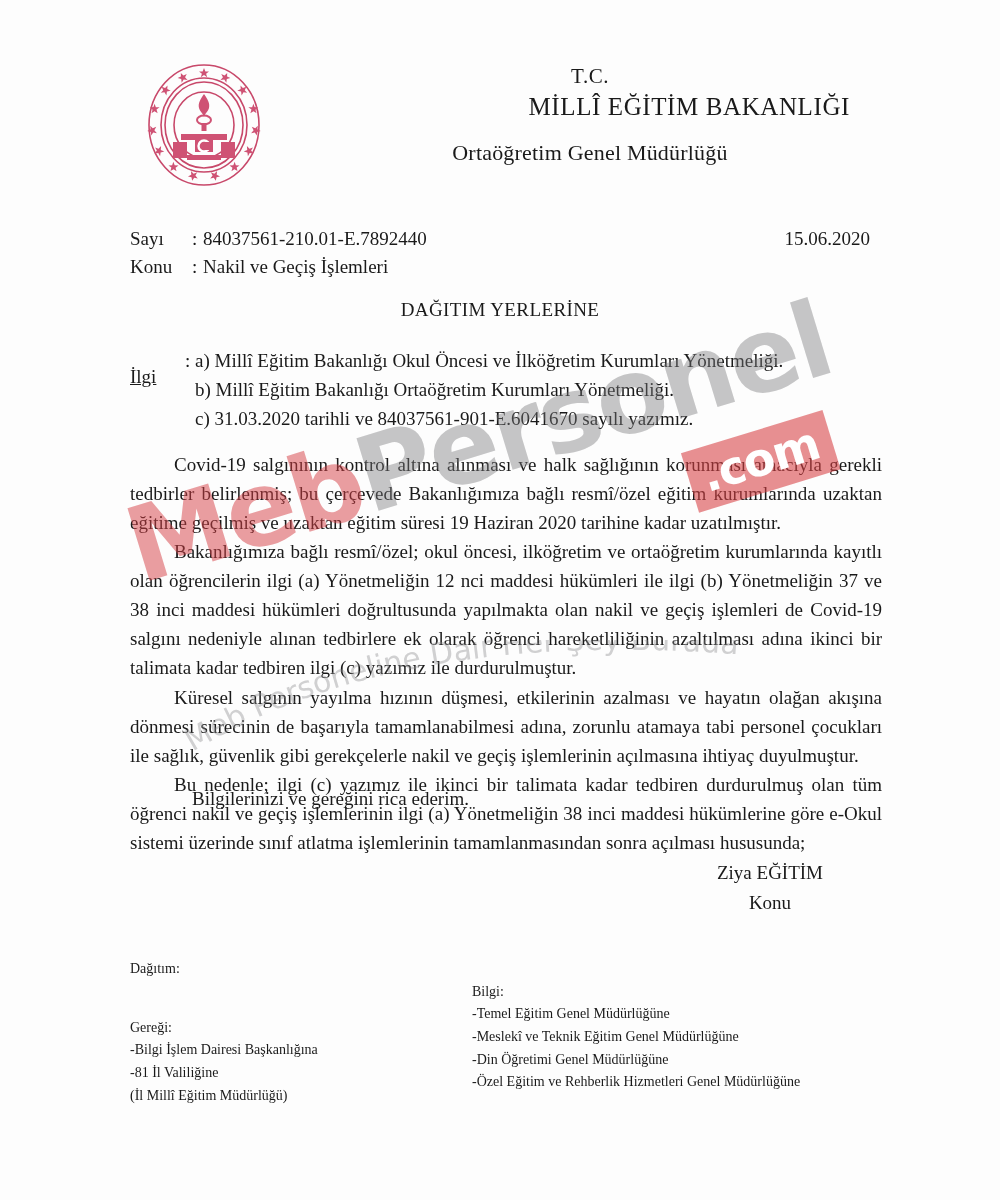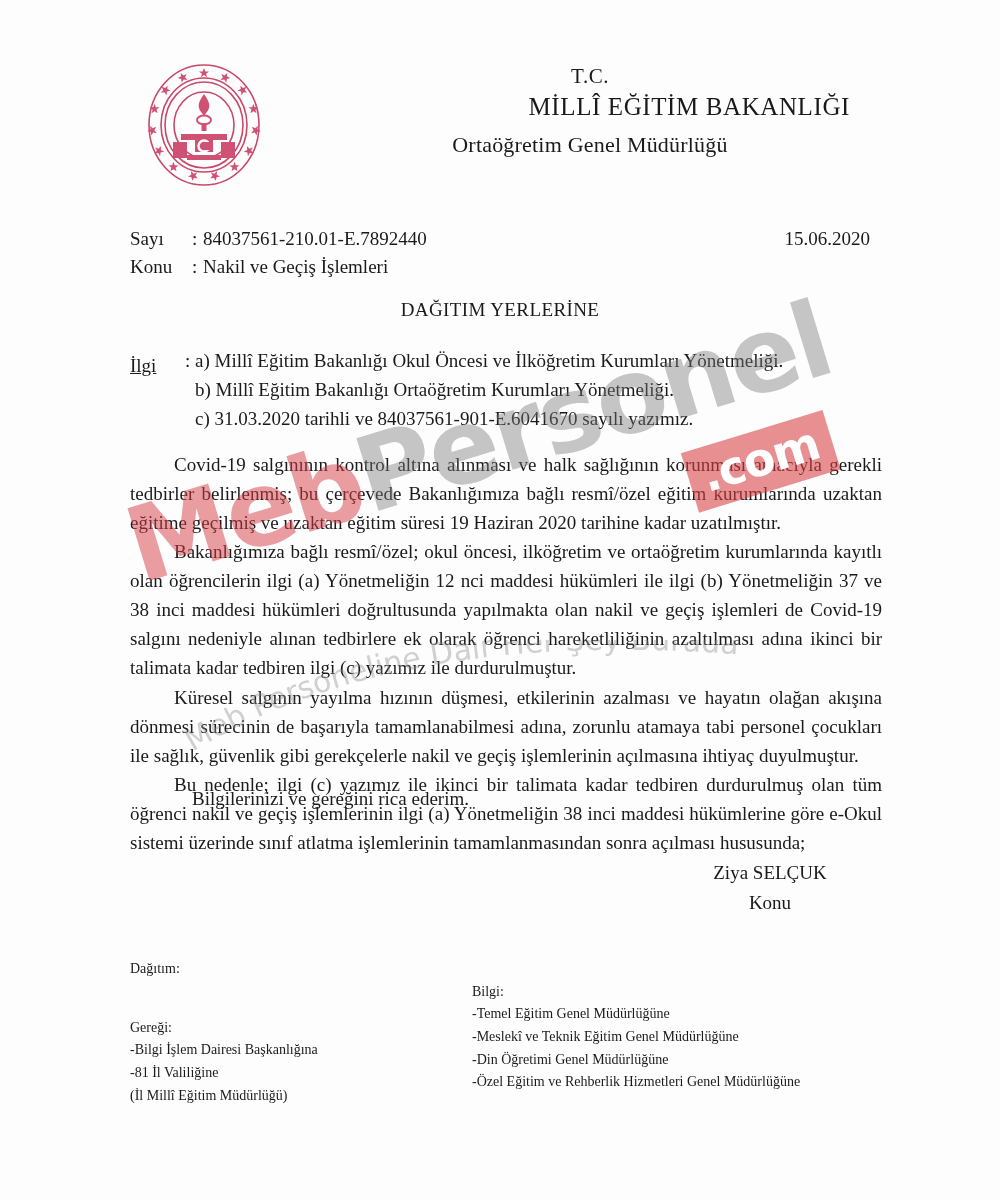--- a/index.html
+++ b/index.html
@@ -115,21 +115,21 @@
   .org-ministry {
     font-size: 25px;
     letter-spacing: 0.6px;
     line-height: 1.35;
     text-align: right;
   }
   .org-dept {
     font-size: 22px;
     letter-spacing: 0.2px;
     line-height: 1.4;
-    margin-top: 6px;
+    margin-top: 14px;
   }
 
   
   .meta {
     position: absolute;
     left: 130px;
     top: 224px;
     width: 740px;
     font-size: 19px;
     line-height: 1.55;
@@ -178,21 +178,21 @@
     position: absolute;
     left: 130px;
     top: 347px;
     width: 760px;
     font-size: 19px;
     line-height: 1.52;
   }
   .ilgi-label {
     position: absolute;
     left: 0;
-    top: 5px;
+    top: 16px;
     text-decoration: underline;
   }
   .ilgi-list {
     margin-left: 55px;
   }
   .ilgi-item {
     white-space: nowrap;
   }
   .ilgi-item.sub {
     padding-left: 10px;
@@ -396,21 +396,21 @@
     <div class="body-text">
       <p>Covid-19 salgınının kontrol altına alınması ve halk sağlığının korunması amacıyla gerekli tedbirler belirlenmiş; bu çerçevede Bakanlığımıza bağlı resmî/özel eğitim kurumlarında uzaktan eğitime geçilmiş ve uzaktan eğitim süresi 19 Haziran 2020 tarihine kadar uzatılmıştır.</p>
       <p>Bakanlığımıza bağlı resmî/özel; okul öncesi, ilköğretim ve ortaöğretim kurumlarında kayıtlı olan öğrencilerin ilgi (a) Yönetmeliğin 12 nci maddesi hükümleri  ile ilgi (b) Yönetmeliğin 37 ve 38 inci maddesi hükümleri doğrultusunda yapılmakta olan nakil ve geçiş işlemleri de Covid-19 salgını nedeniyle alınan tedbirlere ek olarak öğrenci hareketliliğinin azaltılması adına ikinci bir talimata kadar tedbiren ilgi (c) yazımız ile durdurulmuştur.</p>
       <p>Küresel salgının yayılma hızının düşmesi, etkilerinin azalması ve hayatın olağan akışına dönmesi sürecinin de başarıyla tamamlanabilmesi adına, zorunlu atamaya tabi personel çocukları ile sağlık, güvenlik gibi gerekçelerle nakil ve geçiş işlemlerinin açılmasına ihtiyaç duyulmuştur.</p>
       <p>Bu nedenle; ilgi (c) yazımız ile ikinci bir talimata kadar tedbiren durdurulmuş olan tüm öğrenci nakil ve geçiş işlemlerinin ilgi (a) Yönetmeliğin 38 inci maddesi hükümlerine göre e-Okul sistemi üzerinde sınıf atlatma işlemlerinin tamamlanmasından sonra açılması hususunda;</p>
     </div>
 
     <div class="closing">Bilgilerinizi ve gereğini rica ederim.</div>
 
     <div class="signature">
-      <div>Ziya SELÇUK</div>
+      <div>Ziya EĞİTİM</div>
       <div>Konu</div>
     </div>
 
     <div class="distribution">
       <div class="dist-title">Dağıtım:</div>
       <div class="dist-cols">
 
         <div class="dist-col-left">
           <div class="dist-line">Gereği:</div>
           <div class="dist-line">-Bilgi İşlem Dairesi Başkanlığına</div>

